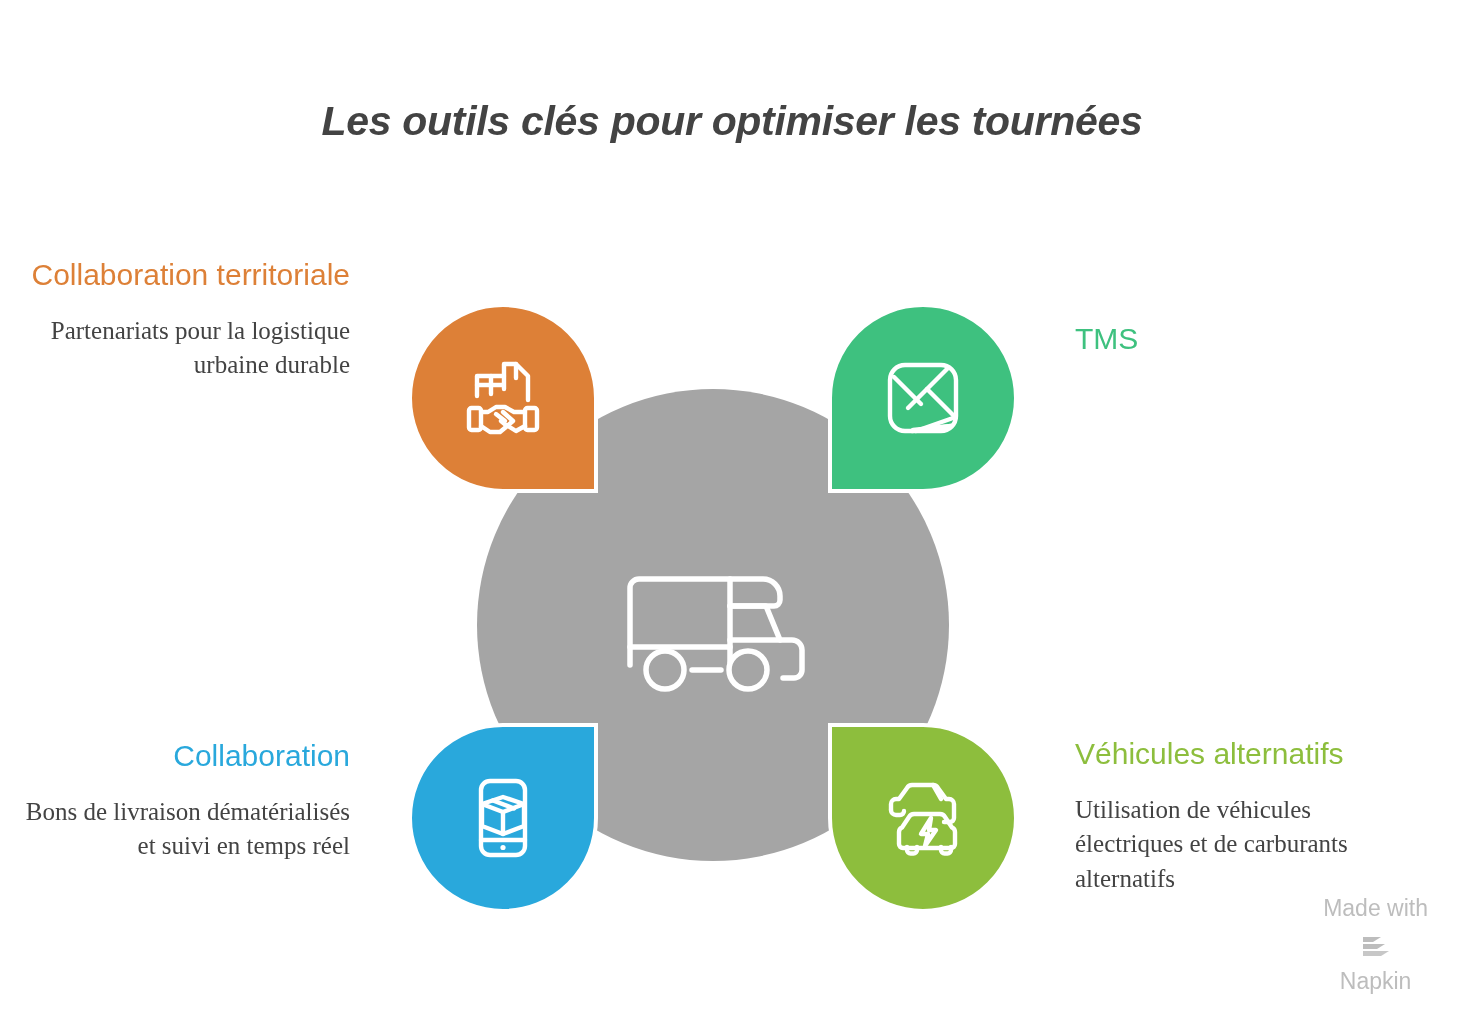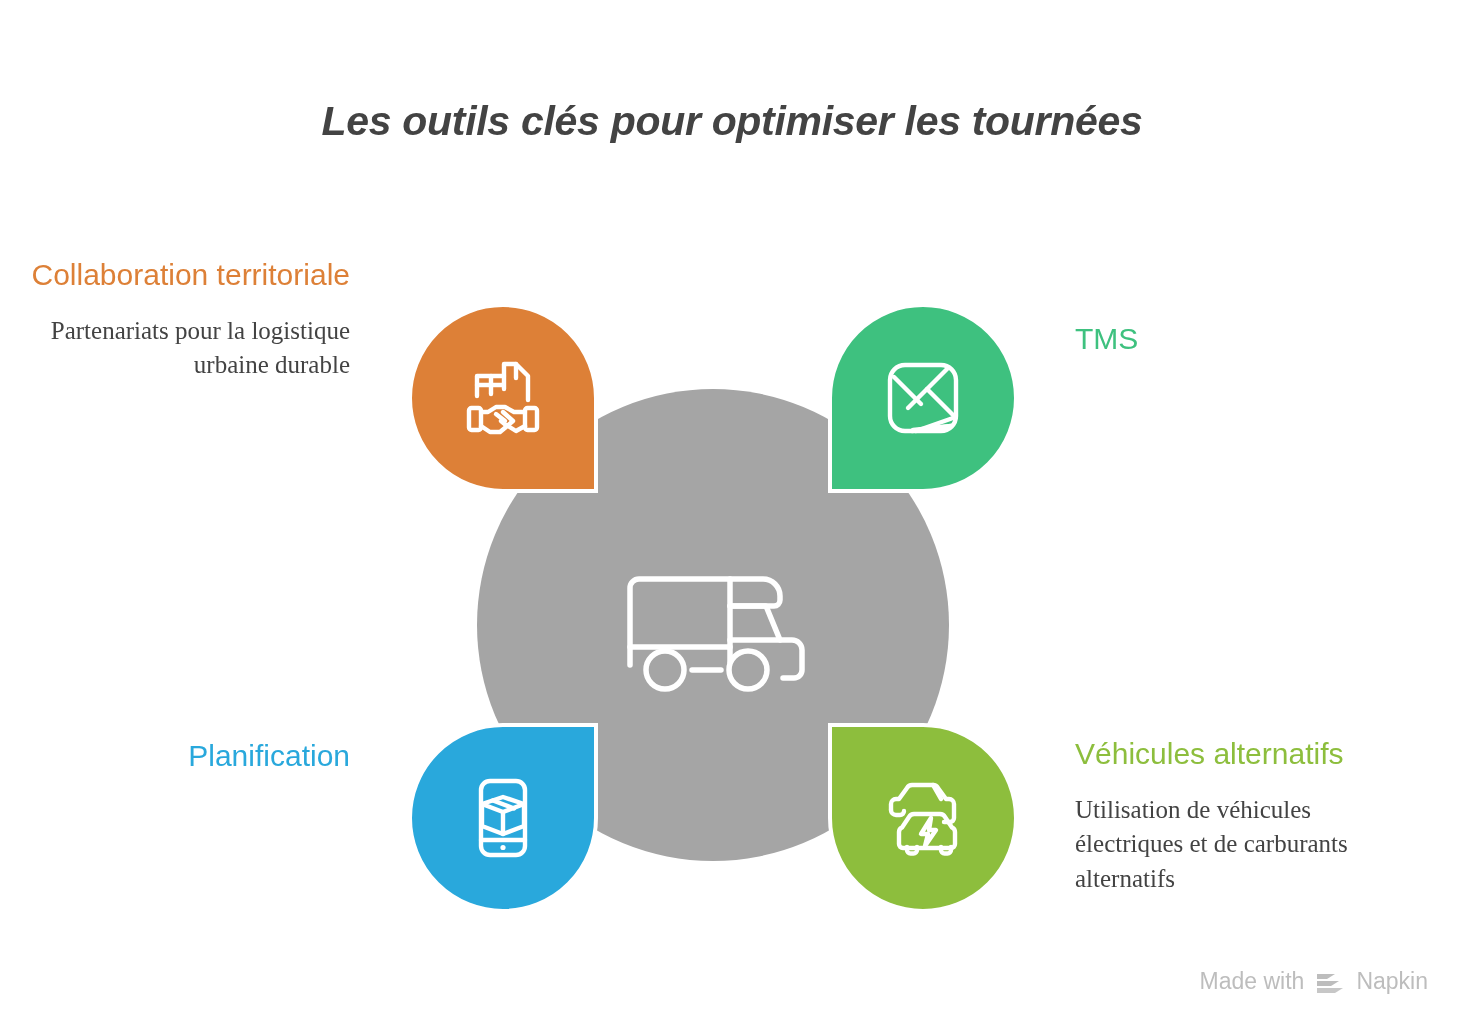--- a/index.html
+++ b/index.html
@@ -120,20 +120,21 @@
   
   #watermark {
     position: absolute;
     right: 30px;
     bottom: 24px;
     display: flex;
     align-items: center;
     gap: 11px;
     color: #bdbdbd;
     font-size: 23px;
+    flex-direction: column;
   }
   #watermark .wm-logo { display: block; }
 </style>
 </head>
 <body>
 
 <div id="page-title">Les outils clés pour optimiser les tournées</div>
 
 <div id="diagram">
 
@@ -227,21 +228,22 @@
 <div class="block right-align" id="block-tl">
   <p class="heading" style="color:#dd8037">Collaboration territoriale</p>
   <p class="body">Partenariats pour la logistique urbaine durable</p>
 </div>
 
 <div class="block left-align" id="block-tr">
   <p class="heading" style="color:#3ec17f">TMS</p>
 </div>
 
 <div class="block right-align" id="block-bl">
-  <p class="heading" style="color:#29a8dc">Planification</p>
+  <p class="heading" style="color:#29a8dc">Collaboration</p>
+  <p class="body">Bons de livraison dématérialisés et suivi en temps réel</p>
 </div>
 
 <div class="block left-align" id="block-br">
   <p class="heading" style="color:#8dbe3d">Véhicules alternatifs</p>
   <p class="body">Utilisation de véhicules électriques et de carburants alternatifs</p>
 </div>
 
 <div id="watermark">
   <span>Made with</span>
   <svg class="wm-logo" width="30" height="24" viewBox="0 0 30 24">

